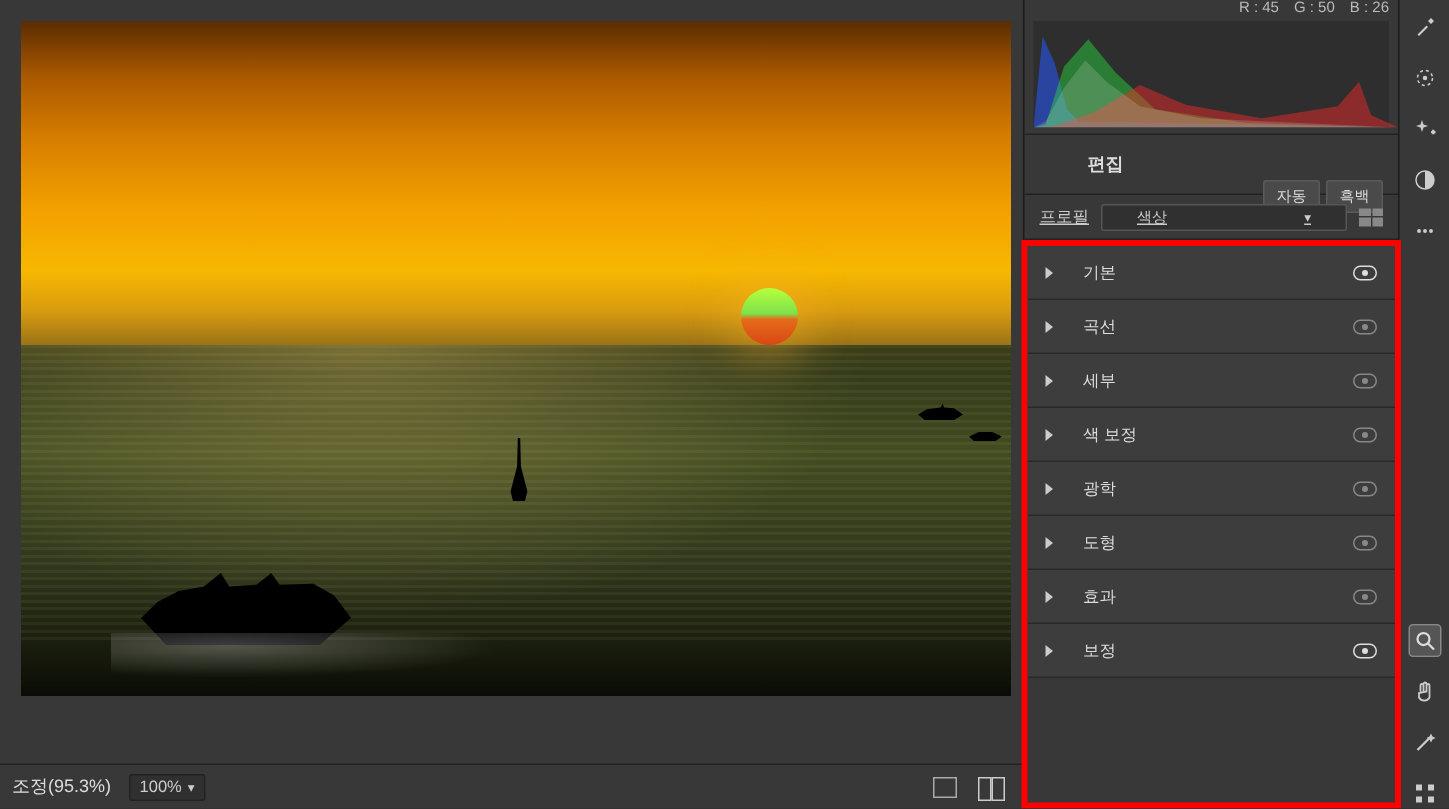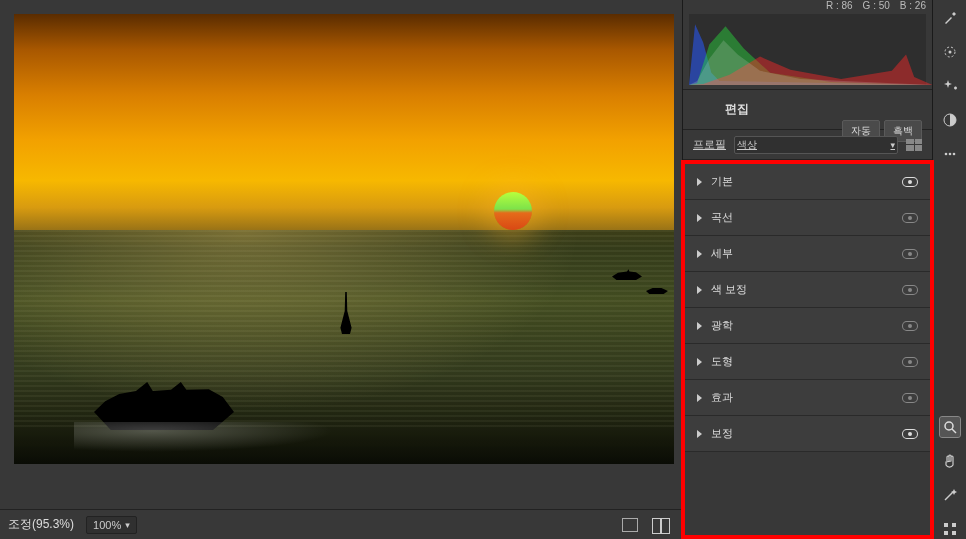--- a/index.html
+++ b/index.html
@@ -190,40 +190,40 @@
     height: 30px;
     display:flex; align-items:center; gap:8px;
     padding: 0 10px;
     border-bottom: 1px solid #222;
     text-decoration: underline;
   }
   .profile-select {
     flex:1; height:18px; background:#303030;
     border:1px solid #555; border-radius:2px;
     display:flex; align-items:center; justify-content:space-between;
-    padding: 0 2px;
+    padding: 0 23px;
     font-size:10px; color:#ccc;
   }
   .grid-ico { width:16px; height:12px; display:grid; grid-template-columns:1fr 1fr; grid-template-rows:1fr 1fr; gap:1px; }
   .grid-ico span { background:#888; }
 
   
   .accordion-wrap {
     flex:1;
     border: 4px solid #ff0000;
     margin: 0 -2px 0 -2px;
     overflow:auto;
   }
   .acc-item {
     height: 36px;
     border-bottom: 1px solid #2a2a2a;
     display:flex;
     align-items:center;
     padding: 0 12px;
-    gap: 9px;
+    gap: 20px;
     background:#3d3d3d;
   }
   .chev {
     width:0; height:0;
     border-top:4px solid transparent;
     border-bottom:4px solid transparent;
     border-left:5px solid #ccc;
   }
   .acc-label { font-size:11px; color:#ddd; }
   .eye {
@@ -290,21 +290,21 @@
       <div class="bottom-icons">
         <div class="ico-box"></div>
         <div class="ico-compare"></div>
       </div>
     </div>
   </div>
 
   <div class="right-panel">
     <div class="histogram-zone">
       <div class="rgb-readout">
-        <span>R : 86</span>
+        <span>R : 45</span>
         <span>G : 50</span>
         <span>B : 26</span>
       </div>
       <div class="histogram">
         <svg class="hist-shape" viewBox="0 0 240 70" preserveAspectRatio="none">
           <path d="M0 70 L6 10 L14 28 L22 58 L30 66 L240 70 Z" fill="rgba(40,90,255,0.55)"></path>
           <path d="M0 70 L8 68 L20 30 L36 12 L54 34 L80 58 L140 67 L200 69 L240 70 Z" fill="rgba(40,220,60,0.45)"></path>
           <path d="M0 70 L14 69 L40 60 L70 42 L100 55 L150 64 L200 56 L214 40 L222 62 L240 70 Z" fill="rgba(255,40,40,0.45)"></path>
           <path d="M0 70 L8 66 L20 44 L34 26 L48 40 L70 56 L110 64 L240 70 Z" fill="rgba(220,220,220,0.20)"></path>
         </svg>

